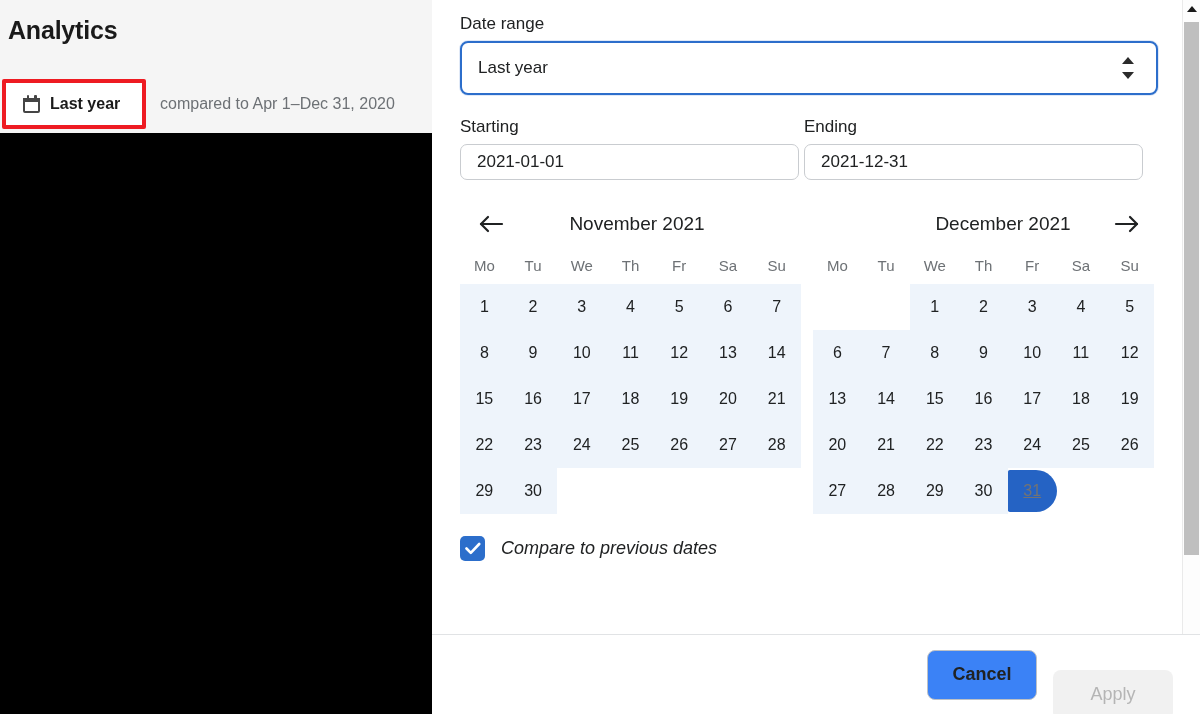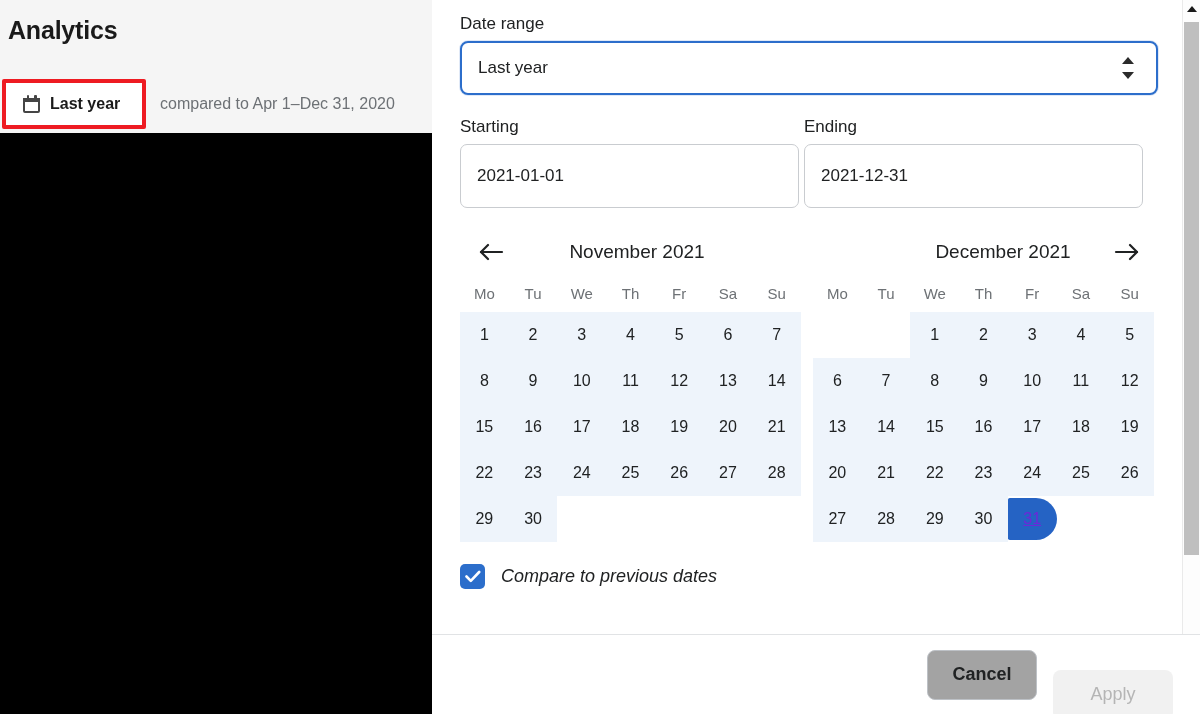--- a/index.html
+++ b/index.html
@@ -101,21 +101,21 @@
     border-left: 6px solid transparent; border-right: 6px solid transparent;
   }
   .stepper .up { top: 0; border-bottom: 7px solid #2b2b2b; }
   .stepper .dn { bottom: 0; border-top: 7px solid #2b2b2b; }
 
   #start-end-row {
     display: flex; gap: 5px; margin-top: 22px;
   }
   .date-field-wrap { width: 339px; }
   .date-input {
-    width: 339px; height: 64px;
+    width: 339px; height: 36px;
     border: 1px solid #c9ccd0; border-radius: 7px;
     background: #fff;
     font-size: 17px; color: #202223;
     padding: 0 16px;
     font-family: "Liberation Sans", sans-serif;
     display: flex; align-items: center;
     cursor: text;
   }
 
   
@@ -149,21 +149,21 @@
     font-size: 15px; color: #6d7175;
   }
   .day {
     height: 46px; display: flex; align-items: center; justify-content: center;
     font-size: 16px; color: #202223;
     cursor: pointer; position: relative;
   }
   .day.empty { cursor: default; }
   .day.inrange { background: #eef4fb; }
   .day.sel {
-    color: #6d28d9; font-weight: 400; background: transparent; text-decoration: underline;
+    color: #737373; font-weight: 400; background: transparent; text-decoration: underline;
   }
   .day.sel .pill {
     position: absolute; left: 0; top: 2px; width: 100%; height: 42px;
     background: #2563c4;
     border-top-right-radius: 23px; border-bottom-right-radius: 23px;
     border-top-left-radius: 2px; border-bottom-left-radius: 2px;
   }
   .day.sel .num { position: relative; z-index: 2; }
 
   #compare-row {
@@ -181,21 +181,21 @@
   
   #modal-footer {
     position: absolute; left: 0; bottom: 0; width: 768px; height: 80px;
     background: #ffffff;
     border-top: 1px solid #e1e3e5;
     display: flex; align-items: center; justify-content: flex-end;
     gap: 16px; padding-right: 27px;
   }
   #cancel-button {
     min-width: 110px; height: 50px; padding: 0 22px;
-    background: #a3a3a3; border: 1px solid #bdc1c6; border-radius: 8px;
+    background: #3b82f6; border: 1px solid #bdc1c6; border-radius: 8px;
     font-size: 18px; font-weight: 700; color: #202223;
     font-family: "Liberation Sans", sans-serif;
     cursor: pointer;
   }
   #apply-button {
     min-width: 120px; height: 50px; padding: 0 22px;
     background: #f1f1f1; border: none; border-radius: 8px;
     font-size: 18px; color: #b5b5b5;
     font-family: "Liberation Sans", sans-serif;
     cursor: default;

